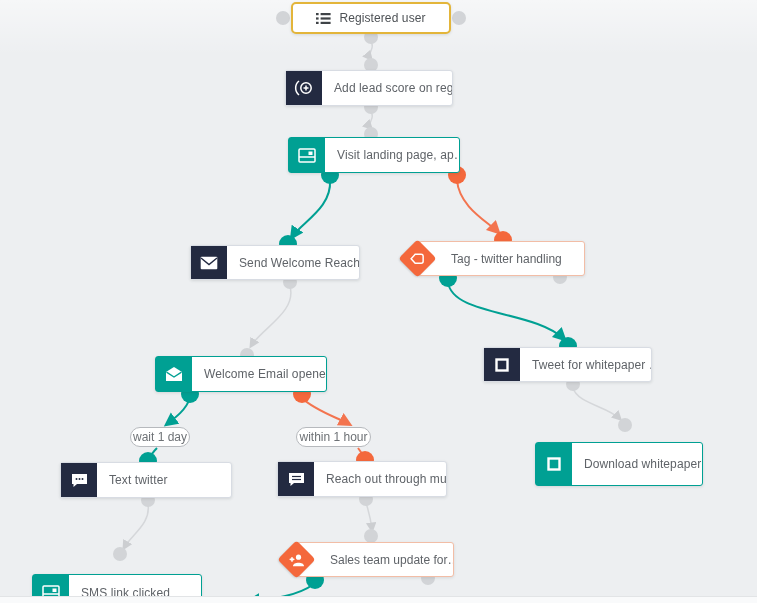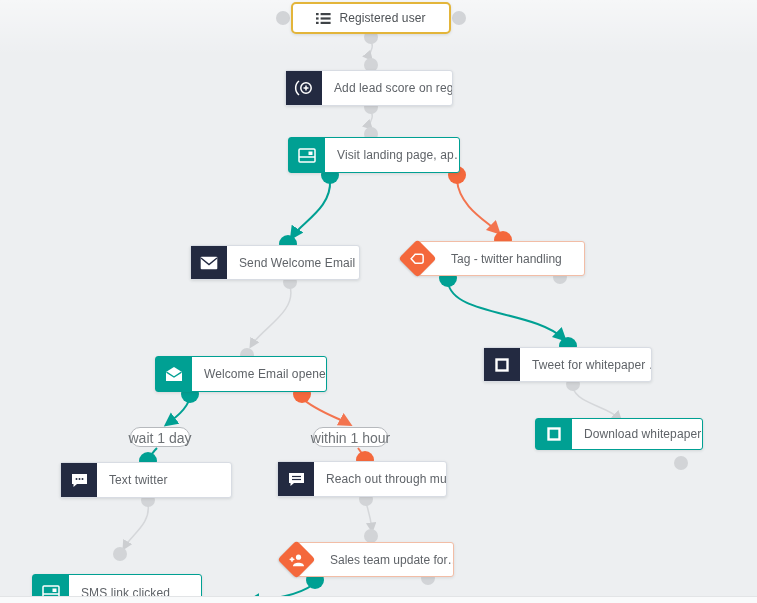--- a/index.html
+++ b/index.html
@@ -51,21 +51,21 @@
   .diamond{
     position:absolute;left:3px;top:4px;width:27px;height:27px;
     background:#f4683c;border-radius:4px;transform:rotate(45deg);
     display:flex;align-items:center;justify-content:center;
     box-shadow:0 1px 2px rgba(60,64,67,.2);
   }
   .diamond > span{transform:rotate(-45deg);display:flex;}
   .edge-label{
     position:absolute;box-sizing:border-box;
     background:#fff;border:1px solid #b6b9bd;border-radius:10px;
-    font-size:14px;color:#6d7175;display:flex;align-items:flex-end;justify-content:center;
+    font-size:12px;color:#6d7175;display:flex;align-items:center;justify-content:center;
     white-space:nowrap;cursor:pointer;
   }
   .icon{display:flex;}
 </style>
 </head>
 <body>
 
 <div class="canvas">
 
   <svg class="wires" width="757" height="603">
@@ -176,21 +176,21 @@
     <span class="body">Visit landing page, ap…</span>
   </div>
 
   <div class="node node-plain" style="left:190px;top:245px;width:170px;height:35px">
     <span class="iconblock navy">
       <svg width="18" height="14" viewBox="0 0 18 14">
           <rect x="0.7" y="0.7" width="16.6" height="12.6" rx="1" fill="#fff"></rect>
           <path d="M1,2 L9,8.5 L17,2" stroke="#232a41" stroke-width="1.4" fill="none"></path>
         </svg>
     </span>
-    <span class="body">Send Welcome Email</span>
+    <span class="body">Send Welcome Reach</span>
   </div>
 
   <div class="node node-diamond" style="left:401px;top:241px;width:184px;height:35px">
     <div class="dbody">
       <span>Tag - twitter handling</span>
     </div>
     <div class="diamond">
       <span>
           <svg width="15" height="12" viewBox="0 0 15 12" fill="none" stroke="#fff" stroke-width="1.5">
             <path d="M1.5,6 L5.5,1.5 H11.5 A2,2 0 0 1 13.5,3.5 V8.5 A2,2 0 0 1 11.5,10.5 H5.5 Z"></path>
@@ -211,33 +211,33 @@
 
   <div class="node node-plain" style="left:483px;top:347px;width:169px;height:35px">
     <span class="iconblock navy">
       <svg width="14" height="14" viewBox="0 0 14 14" fill="none" stroke="#fff" stroke-width="2.4">
           <rect x="1.5" y="1.5" width="11" height="11"></rect>
         </svg>
     </span>
     <span class="body">Tweet for whitepaper …</span>
   </div>
 
-  <div class="node node-teal" style="left:535px;top:418px;width:168px;height:32px">
+  <div class="node node-teal" style="left:535px;top:442px;width:168px;height:44px">
     <span class="iconblock teal">
       <svg width="14" height="14" viewBox="0 0 14 14" fill="none" stroke="#fff" stroke-width="2.4">
           <rect x="1.5" y="1.5" width="11" height="11"></rect>
         </svg>
     </span>
     <span class="body">Download whitepaper</span>
   </div>
 
   <div class="edge-label" style="left:130px;top:427px;width:60px;height:20px">
     <span>wait 1 day</span>
   </div>
-  <div class="edge-label" style="left:313px;top:427px;width:75px;height:20px">
+  <div class="edge-label" style="left:296px;top:427px;width:75px;height:20px">
     <span>within 1 hour</span>
   </div>
 
   <div class="node node-plain" style="left:60px;top:462px;width:172px;height:36px">
     <span class="iconblock navy">
       <svg width="17" height="15" viewBox="0 0 17 15">
           <path d="M1,1 H16 V11 H6 L2.5,14 V11 H1 Z" fill="#fff"></path>
           <g fill="#232a41">
             <circle cx="5.5" cy="6" r="1"></circle>
             <circle cx="8.5" cy="6" r="1"></circle>

